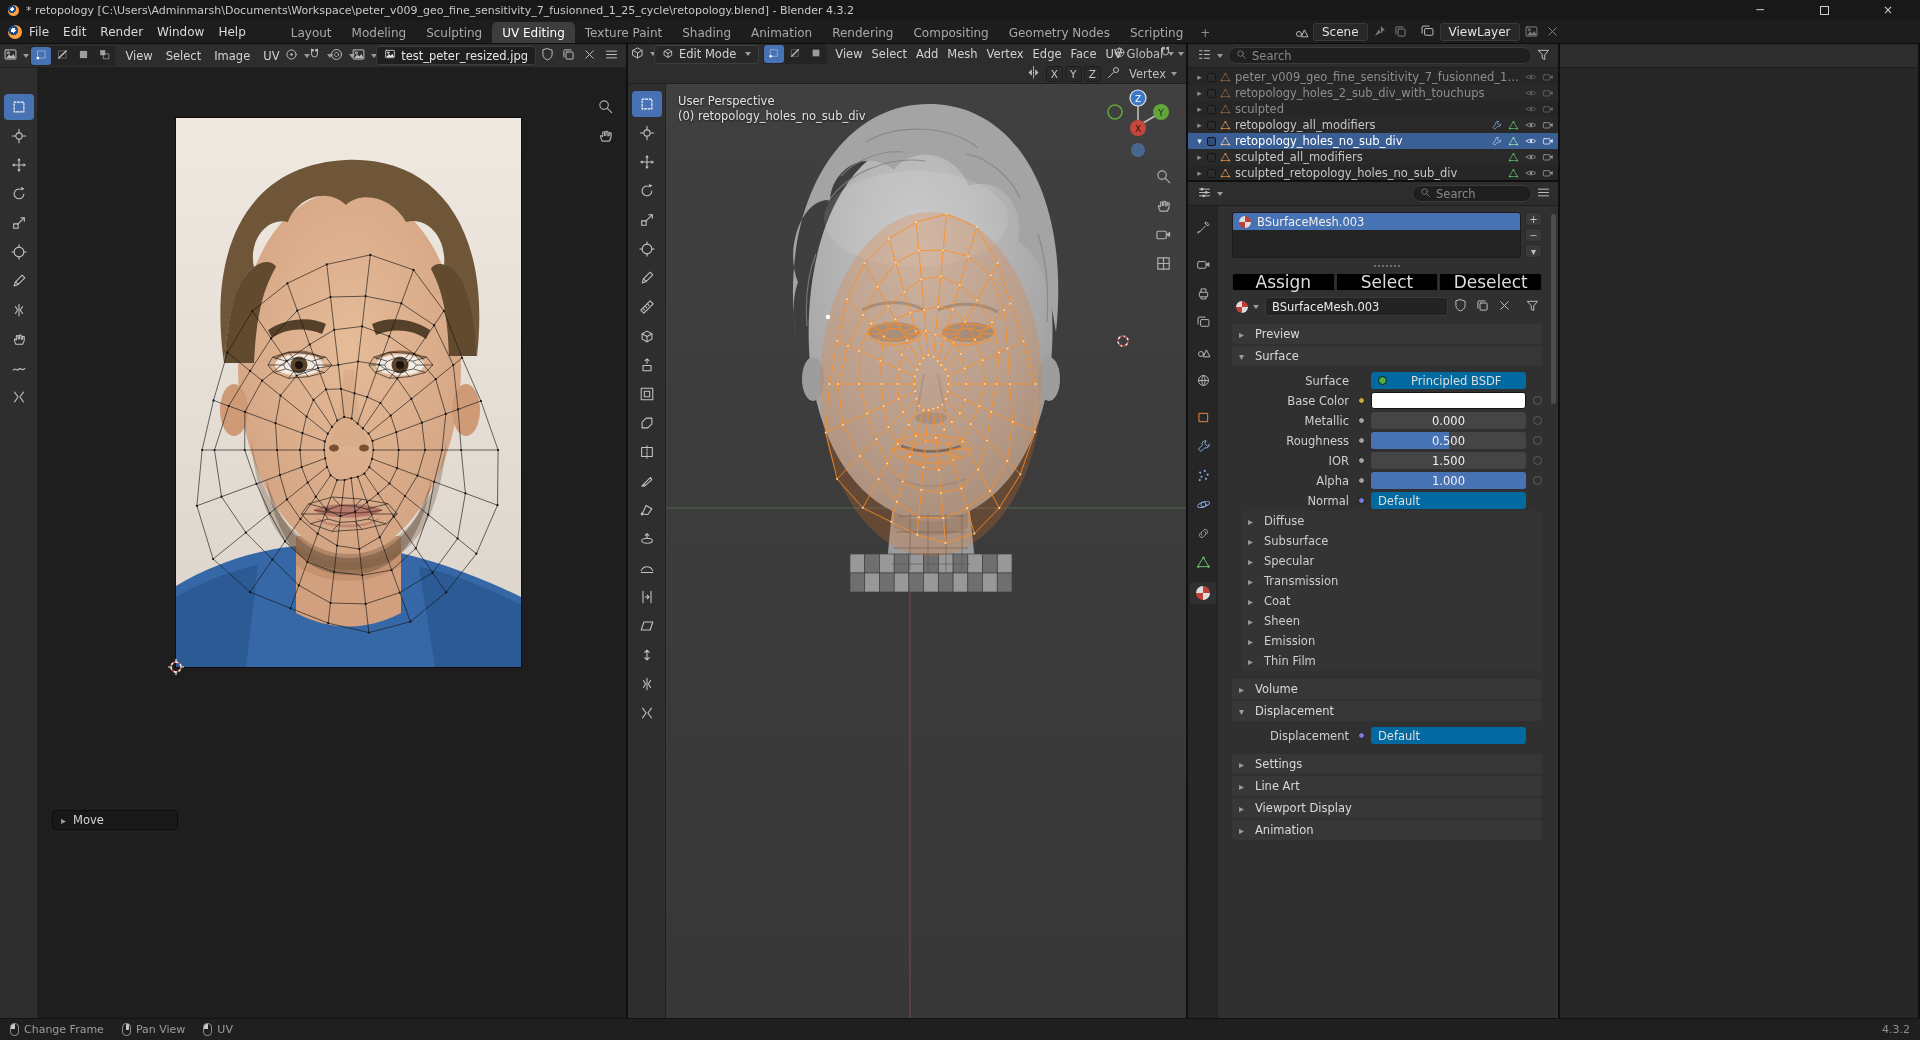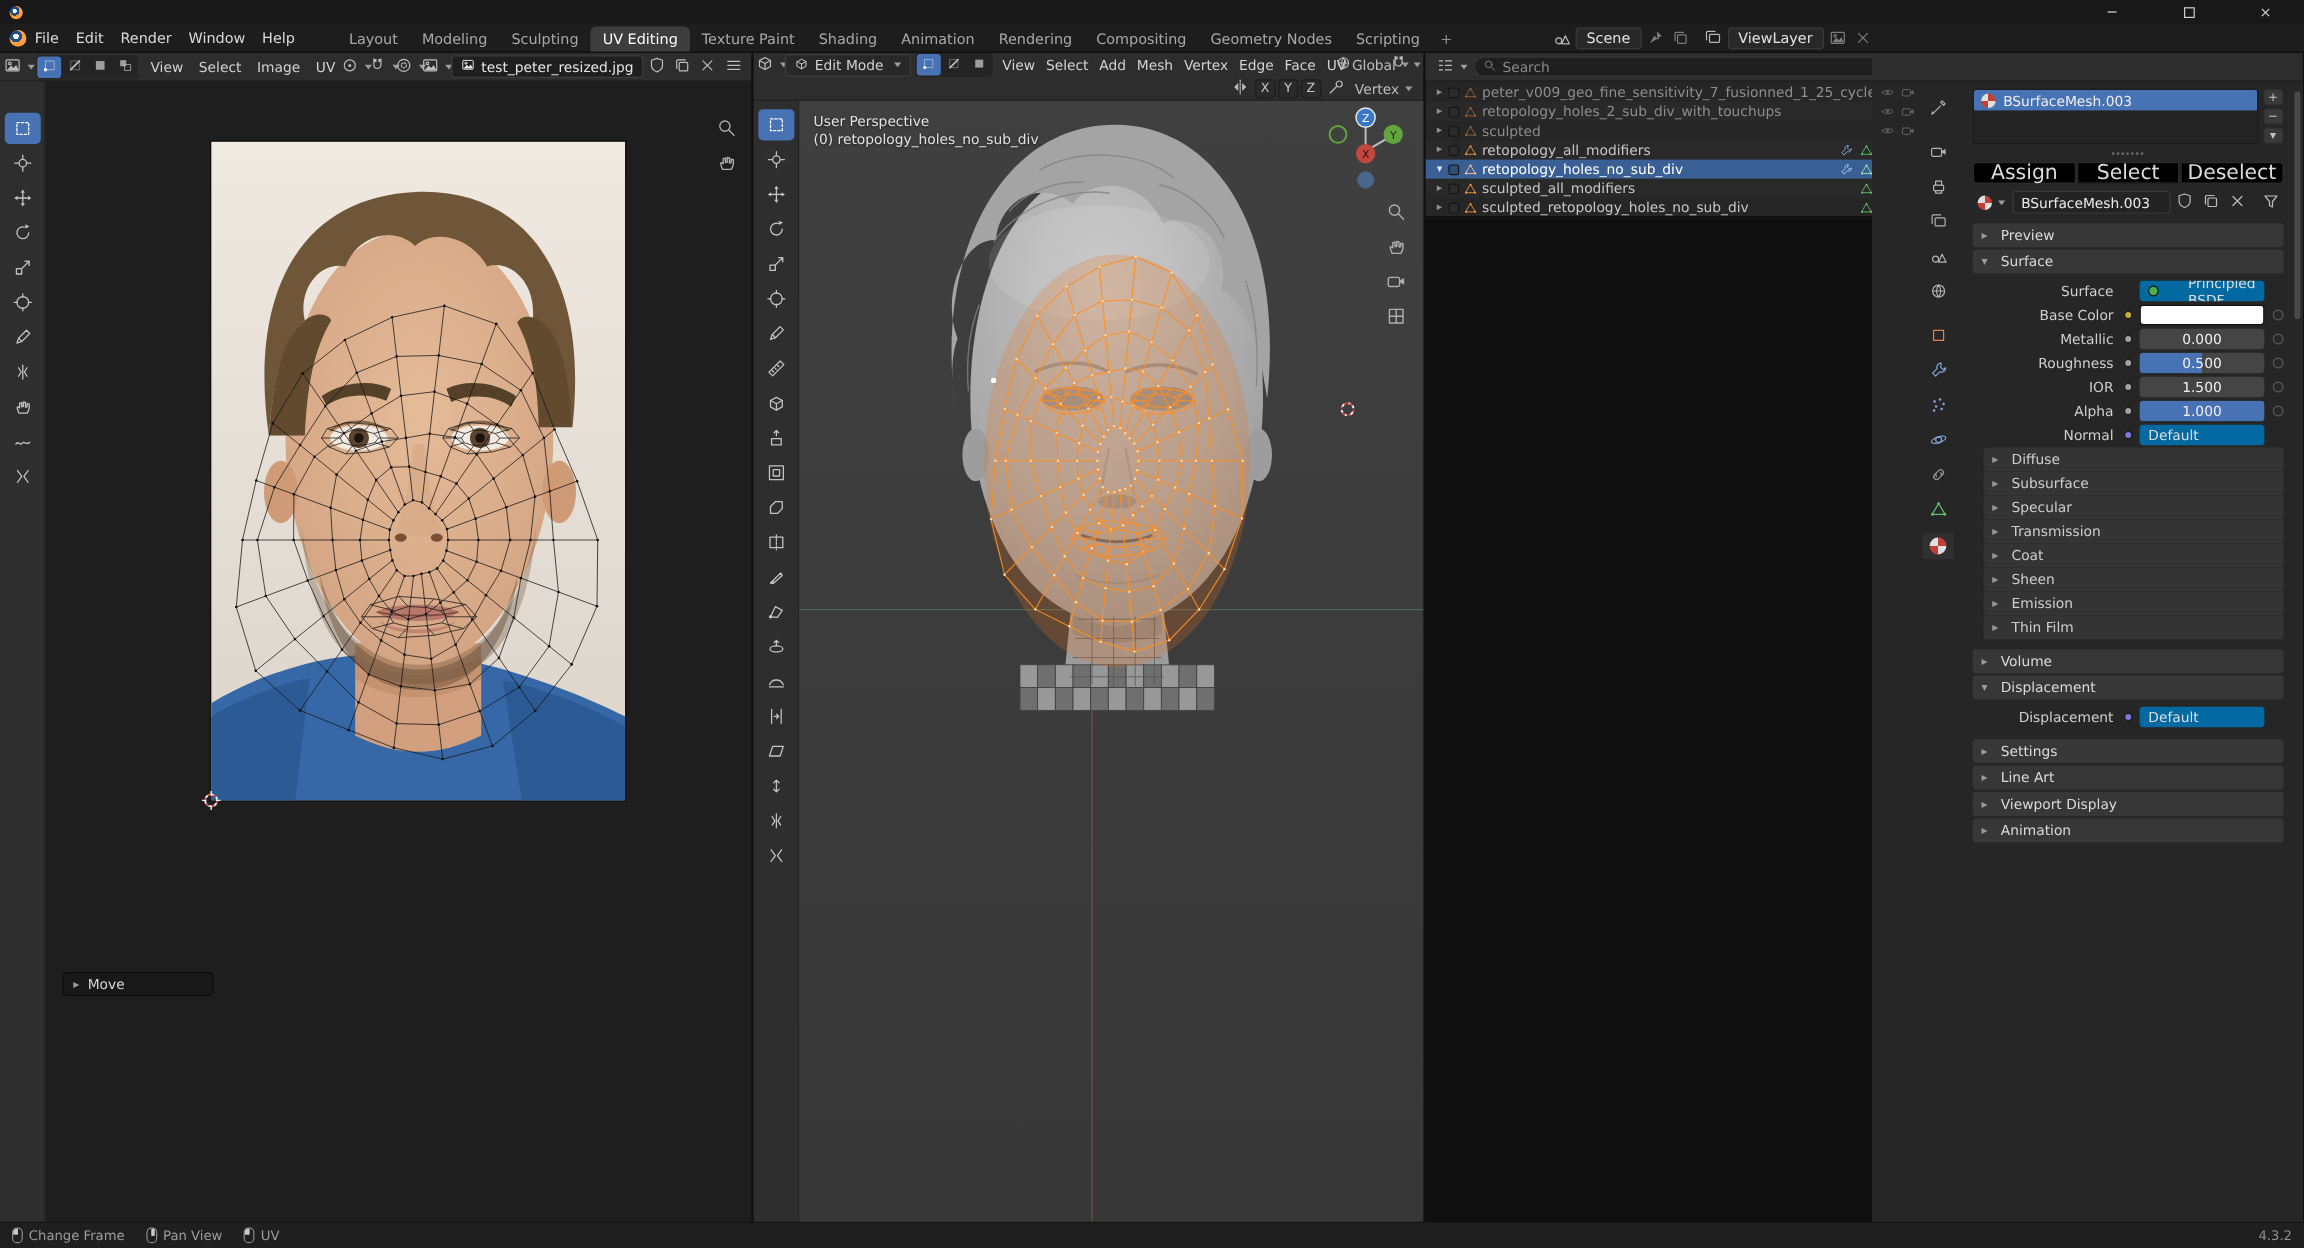--- a/index.html
+++ b/index.html
@@ -20,21 +20,21 @@
   .ws-tab{padding:3px 10px;font-size:12px;color:#a9a9a9;border-radius:5px 5px 0 0;height:21px;display:flex;align-items:center;white-space:nowrap}
   .ws-tab.active{background:#3d3d3d;color:#fdfdfd}
   .ws-tab.add{color:#8f8f8f;padding:3px 7px}
   .tb-right{position:absolute;left:1292px;top:0;height:100%;display:flex;align-items:center;gap:3px}
   .tb-field{background:#282828;border:1px solid #3a3a3a;border-radius:3px;padding:1px 8px;display:flex;align-items:center;gap:5px;color:#e2e2e2}
   .hico{width:18px;height:18px;display:flex;align-items:center;justify-content:center;color:#b9b9b9}
   .hico.dim{color:#7d7d7d}
   
   .main{display:flex;width:1920px;height:974px;background:#0f0f0f}
   .area{display:flex;flex-direction:column;border-right:2px solid #0f0f0f;background:#1d1d1d}
-  .uv-area{width:628px}.vp-area{width:560px}.right{width:372px;display:flex;flex-direction:row;border-right:2px solid #0f0f0f}
+  .uv-area{width:628px}.vp-area{width:560px}.right{width:372px;display:flex;flex-direction:column;border-right:2px solid #0f0f0f}
   .farright{width:358px;background:#272727;display:flex;flex-direction:column}
   .farright .fr-hdr{height:24px;background:#2d2d2d;border-bottom:1px solid #1d1d1d}
   .farright .fr-body{flex:1;background:#262626}
   
   .ehdr{height:24px;background:#2d2d2d;display:flex;align-items:center;gap:1px;padding:0 5px;font-size:11.5px;color:#d2d2d2;border-bottom:1px solid #1f1f1f;flex:none}
   .ehdr .menu{padding:0 6px;border-radius:3px;white-space:nowrap}
   .hbtn{min-width:20px;height:18px;padding:0 2px;display:flex;align-items:center;justify-content:center;color:#bdbdbd;border-radius:3px}
   .hbtn.active{background:#4772b3;color:#fff}
   .hbtn.dd{padding:0 4px;gap:1px}
   .selgrp{display:flex;background:#242424;border-radius:3px;padding:1px;gap:1px;margin:0 3px}
@@ -124,20 +124,21 @@
   .mouse{width:9px;height:13px;border:1px solid #8b8b8b;border-radius:4px;position:relative;flex:none}
   .mouse.l::before{content:"";position:absolute;left:0;top:0;width:4px;height:5px;background:#c9c9c9;border-radius:3px 0 0 0}
   .mouse.m::before{content:"";position:absolute;left:3px;top:0;width:3px;height:6px;background:#c9c9c9;border-radius:1px}
   .version{margin-left:auto;color:#8f8f8f}
 </style>
 </head>
 <body>
 
 <div class="titlebar">
   <span class="blogo" style="width:11px;height:11px"></span>
+  <span class="t-title">* retopology [C:\Users\Adminmarsh\Documents\Workspace\peter_v009_geo_fine_sensitivity_7_fusionned_1_25_cycle\retopology.blend] - Blender 4.3.2</span>
   <div class="t-controls">
     <div class="t-btn">─</div>
     <div class="t-btn">
         <span class="maxbox"></span>
       </div>
     <div class="t-btn">×</div>
   </div>
 </div>
 
 <div class="topbar">

